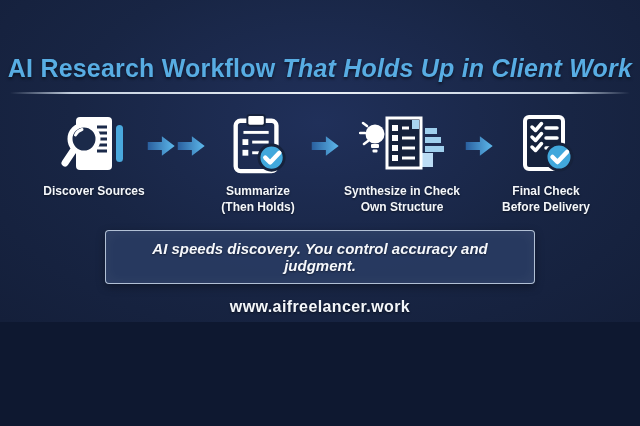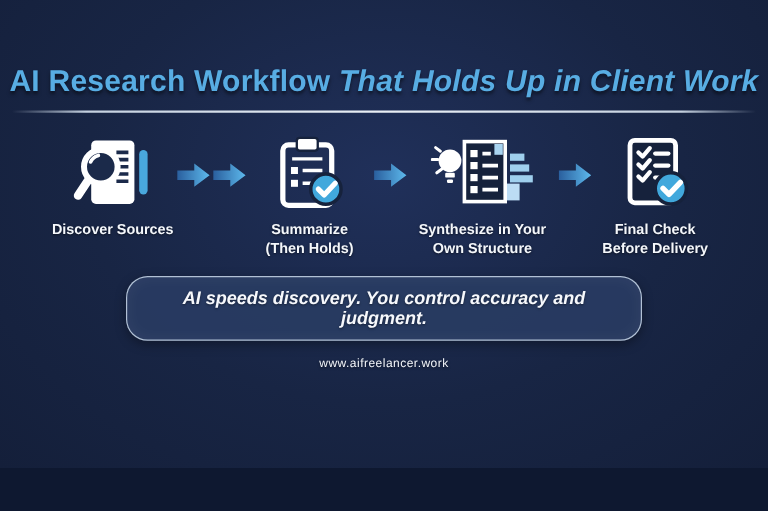--- a/index.html
+++ b/index.html
@@ -1,17 +1,17 @@
 <!DOCTYPE html>
 <html><head>
 <meta charset="utf-8">
 <style>
   html,body{margin:0;padding:0;background:#0e1830;}
   .canvas{
-    position:relative;width:640px;height:390px;overflow:hidden;
+    position:relative;width:640px;height:322px;overflow:hidden;
     background:radial-gradient(ellipse at 50% 38%, #20305a 0%, #182544 55%, #141f3a 100%);
     font-family:"Liberation Sans", sans-serif;
   }
   .title{
     margin-top:54px;text-align:center;color:#58ade3;
     font-size:25px;font-weight:bold;letter-spacing:.2px;
     text-shadow:0 2px 3px rgba(0,0,0,.5);
   }
   .title .t-italic{font-style:italic;}
   .divider{
@@ -24,28 +24,28 @@
   .step.wide{width:124px;}
   .step-icon{height:64px;display:flex;align-items:center;justify-content:center;}
   .step-label{
     margin:7px -12px 0;width:128px;text-align:center;color:#f4f7fb;
     font-weight:bold;font-size:12px;line-height:1.3;white-space:pre-line;
     text-shadow:0 1px 2px rgba(0,0,0,.55);
   }
   .arrow{width:30px;flex:none;margin-top:20px;display:flex;justify-content:center;}
   .banner{
     width:404px;margin:15px auto 0;padding:9px 12px;text-align:center;
-    background:rgba(41,60,99,.9);border:1.5px solid rgba(213,227,243,.8);border-radius:18px;
+    background:rgba(41,60,99,.9);border:1.5px solid rgba(213,227,243,.8);border-radius:4px;
     color:#f6f8fc;font-weight:bold;font-style:italic;font-size:15px;
     box-shadow:0 3px 9px rgba(0,0,0,.35), inset 0 0 14px rgba(255,255,255,.05);
     text-shadow:0 1px 2px rgba(0,0,0,.45);
   }
   .site{
-    margin-top:14px;text-align:center;color:#f4f7fb;font-weight:normal;
-    font-size:10px;letter-spacing:.4px;text-shadow:0 1px 2px rgba(0,0,0,.5);
+    margin-top:14px;text-align:center;color:#f4f7fb;font-weight:bold;
+    font-size:16px;letter-spacing:.4px;text-shadow:0 1px 2px rgba(0,0,0,.5);
   }
   .hidden-defs{position:absolute;width:0;height:0;}
 </style>
 </head>
 <body>
 
 <svg class="hidden-defs" aria-hidden="true">
   <defs>
     <linearGradient id="agrad" x1="0" y1="0" x2="1" y2="0">
       <stop offset="0" stop-color="#2a5f9e"></stop>
@@ -132,21 +132,21 @@
             <path d="M43 45 H56" stroke="#ffffff" stroke-width="3"></path>
           <path d="M4 10 l4 3 M1 20 h5 M5 31 l4 -3" stroke="#ffffff" stroke-width="2.5" stroke-linecap="round"></path>
           <circle cx="16" cy="21" r="9.5" fill="#ffffff"></circle>
           <rect x="12" y="31" width="8" height="4" rx="1" fill="#ffffff"></rect>
           <rect x="13.5" y="36.5" width="5" height="3" rx="1" fill="#ffffff"></rect>
           <rect x="66" y="15" width="12" height="6" fill="#9fcfed"></rect>
           <rect x="66" y="24" width="16" height="6" fill="#9fcfed"></rect>
           <rect x="66" y="33" width="19" height="6" fill="#9fcfed"></rect>
         </svg>
       </div>
-      <div class="step-label">Synthesize in Your
+      <div class="step-label">Synthesize in Check
 Own Structure</div>
     </div>
 
     <div class="arrow">
       <svg width="30" height="26" viewBox="0 0 34 28">
         <path d="M2 9.5 H18 V3 L32.5 14 L18 25 V18.5 H2 Z" fill="url(#agrad)"></path>
       </svg>
     </div>
 
     <div class="step">

